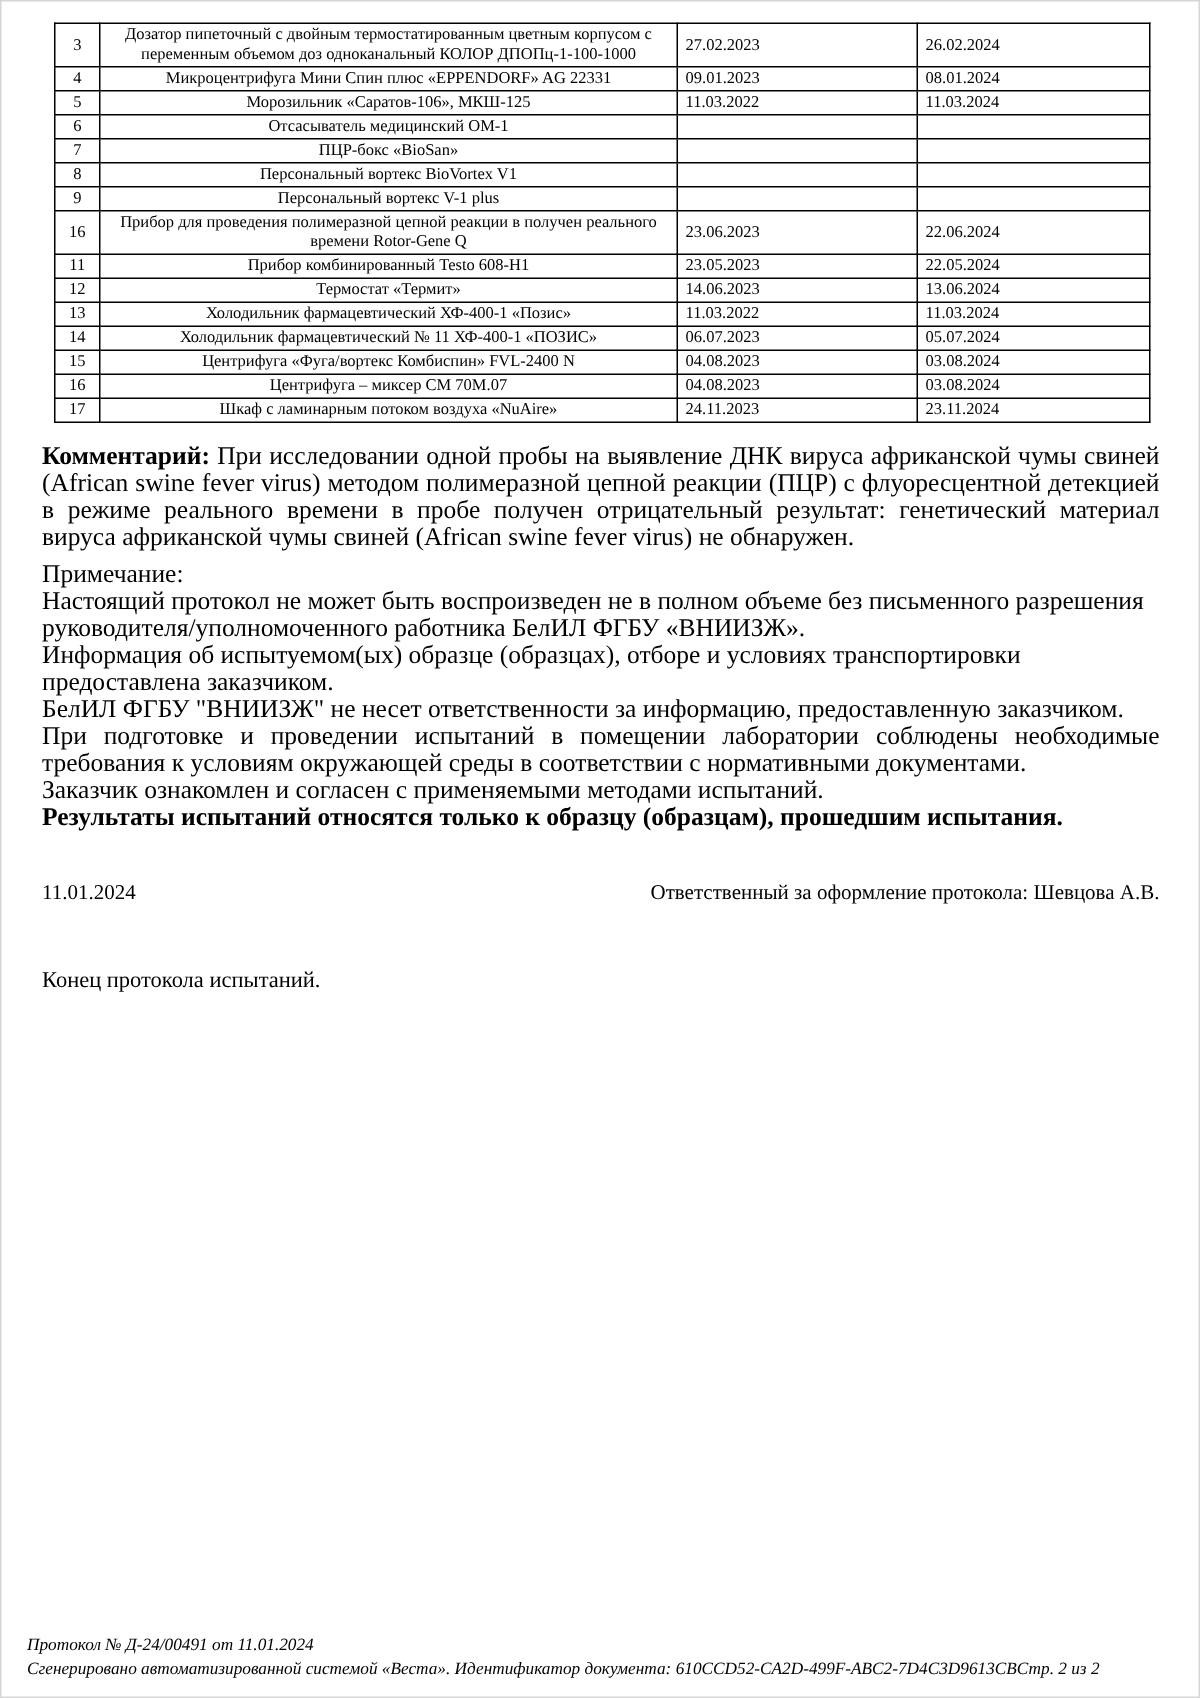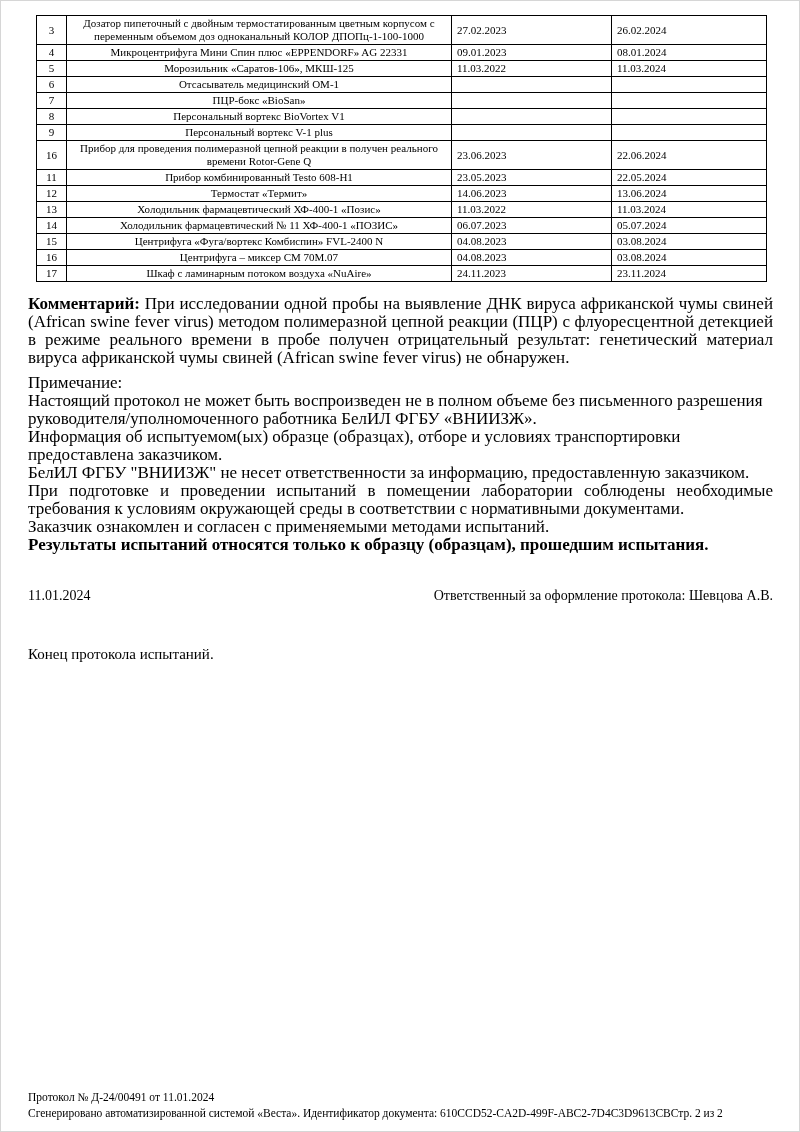--- a/index.html
+++ b/index.html
@@ -66,24 +66,25 @@
     left: 27px;
     font-size: 15px;
     line-height: 20px;
     margin-top: 36px;
   }
 
   
   .footer {
     position: absolute;
     top: 1088px;
-    left: 27px;
+    left: 17px;
     width: 746px;
     font-size: 11.5px;
     line-height: 16px;
+    font-style: italic;
   }
   .footer .line2 {
     display: flex;
     justify-content: flex-start;
   }
 </style>
 </head>
 <body>
 
 <div class="page">

